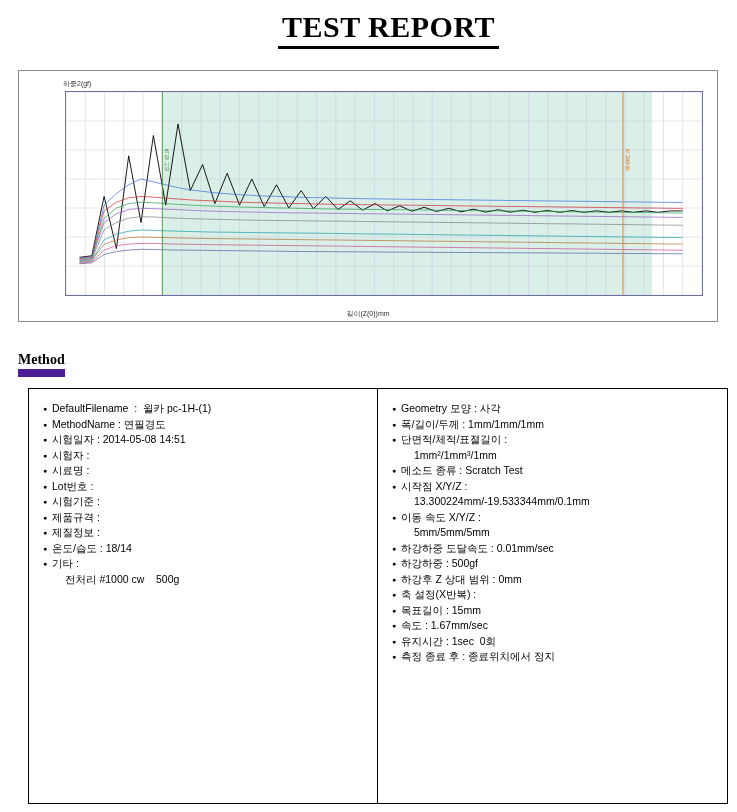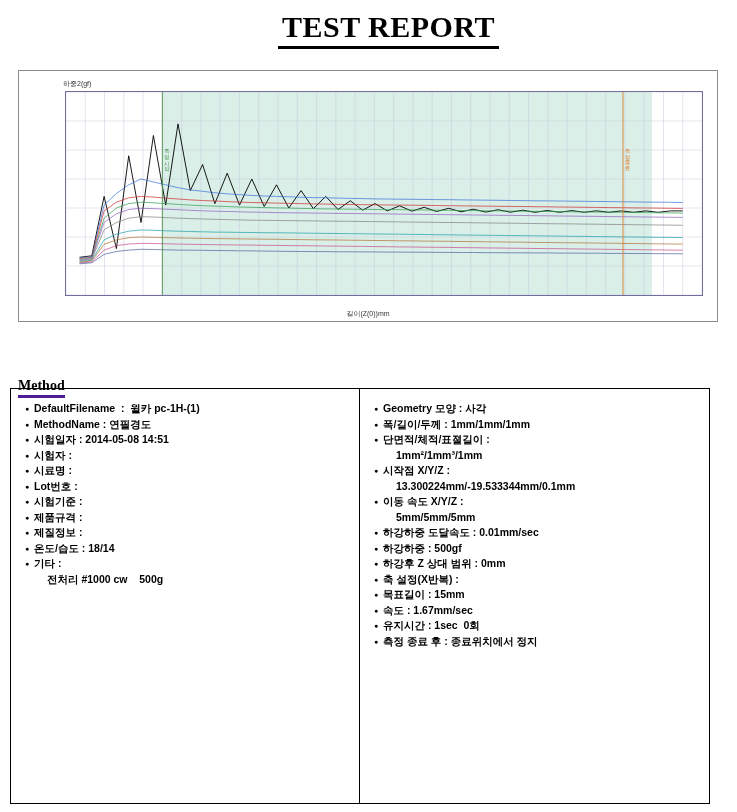--- a/index.html
+++ b/index.html
@@ -87,35 +87,34 @@
     font-size:5.5px;
     color:#777;
     writing-mode:vertical-rl;
     text-orientation:mixed;
     white-space:nowrap;
   }
 
   
   .method-title{
     position:absolute;
-    left:18px;top:368px;
+    left:18px;top:342px;
     font-size:14px;
     font-weight:bold;
     font-family:"Liberation Serif", serif;
-    border-bottom:3px solid #4c1d95;
+    border-bottom:8px solid #4c1d95;
     padding-bottom:1px;
   }
   .method-box{
     position:absolute;
-    left:10px;top:378px;
+    left:28px;top:378px;
     width:700px;height:416px;
     border:1px solid #000;
     box-sizing:border-box;
     display:flex;
-    font-weight:bold;
   }
   .col{
     box-sizing:border-box;
     padding:12px 10px 10px 14px;
   }
   .col-left{width:50%;border-right:1px solid #000;}
   .col-right{width:50%;}
   .item{
     font-size:10.5px;
     line-height:15.5px;
@@ -265,20 +264,21 @@
         <div class="item bullet">제질정보 :</div>
         <div class="item bullet">온도/습도 : 18/14</div>
         <div class="item bullet">기타 :</div>
         <div class="item noBullet">전처리 #1000 cw    500g</div>
       </div>
     <div class="col col-right" id="col-right">
         <div class="item bullet">Geometry 모양 : 사각</div>
         <div class="item bullet">폭/길이/두께 : 1mm/1mm/1mm</div>
         <div class="item bullet">단면적/체적/표졀길이 :</div>
         <div class="item noBullet">1mm²/1mm³/1mm</div>
+        <div class="item bullet">메소드 종류 : Scratch Test</div>
         <div class="item bullet">시작점 X/Y/Z :</div>
         <div class="item noBullet">13.300224mm/-19.533344mm/0.1mm</div>
         <div class="item bullet">이동 속도 X/Y/Z :</div>
         <div class="item noBullet">5mm/5mm/5mm</div>
         <div class="item bullet">하강하중 도달속도 : 0.01mm/sec</div>
         <div class="item bullet">하강하중 : 500gf</div>
         <div class="item bullet">하강후 Z 상대 범위 : 0mm</div>
         <div class="item bullet">축 설정(X반복) :</div>
         <div class="item bullet">목표길이 : 15mm</div>
         <div class="item bullet">속도 : 1.67mm/sec</div>

